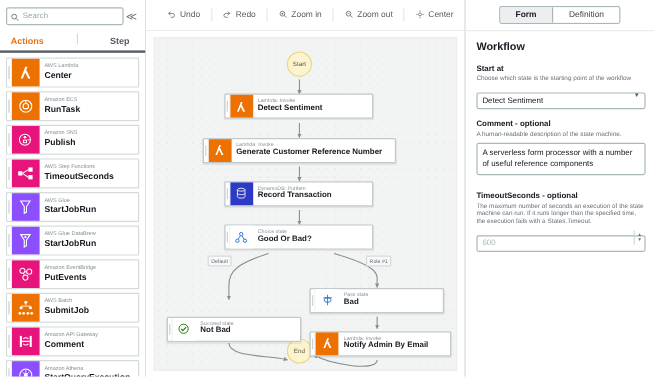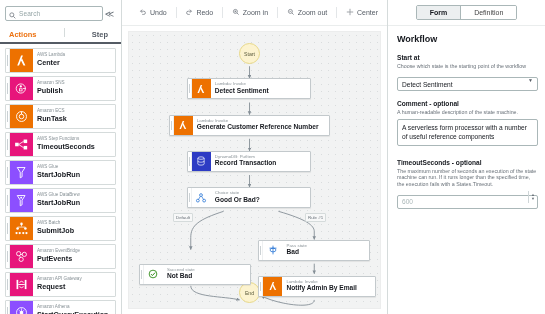--- a/index.html
+++ b/index.html
@@ -162,47 +162,47 @@
           </div>
           <div class="meta">
             <div class="svc">AWS Lambda</div>
             <div class="op">Center</div>
           </div>
         </div>
         <div class="action-card">
           <div class="grip">
             <i></i>
           </div>
+          <div class="ic" style="background:#ed7100">
+            <svg width="17" height="17" viewBox="0 0 24 24">
+              <circle cx="12" cy="12" r="7" fill="none" stroke="#fff" stroke-width="1.3"></circle>
+              <circle cx="12" cy="12" r="3.2" fill="none" stroke="#fff" stroke-width="1.3"></circle>
+              <line x1="12" y1="5" x2="12" y2="8.8" stroke="#fff" stroke-width="1.3"></line>
+            </svg>
+          </div>
+          <div class="meta">
+            <div class="svc">Amazon ECS</div>
+            <div class="op">RunTask</div>
+          </div>
+        </div>
+        <div class="action-card">
+          <div class="grip">
+            <i></i>
+          </div>
           <div class="ic" style="background:#e7157b">
             <svg width="17" height="17" viewBox="0 0 24 24">
               <circle cx="11" cy="12" r="6.5" fill="none" stroke="#fff" stroke-width="1.2"></circle>
               <circle cx="11" cy="9" r="1.6" fill="#fff"></circle>
               <rect x="9.2" y="12.4" width="3.6" height="3" fill="none" stroke="#fff" stroke-width="1.1"></rect>
               <line x1="14" y1="12" x2="18" y2="12" stroke="#fff" stroke-width="1.1"></line>
             </svg>
           </div>
           <div class="meta">
             <div class="svc">Amazon SNS</div>
             <div class="op">Publish</div>
-          </div>
-        </div>
-        <div class="action-card">
-          <div class="grip">
-            <i></i>
-          </div>
-          <div class="ic" style="background:#ed7100">
-            <svg width="17" height="17" viewBox="0 0 24 24">
-              <circle cx="12" cy="12" r="7" fill="none" stroke="#fff" stroke-width="1.3"></circle>
-              <circle cx="12" cy="12" r="3.2" fill="none" stroke="#fff" stroke-width="1.3"></circle>
-              <line x1="12" y1="5" x2="12" y2="8.8" stroke="#fff" stroke-width="1.3"></line>
-            </svg>
-          </div>
-          <div class="meta">
-            <div class="svc">Amazon ECS</div>
-            <div class="op">RunTask</div>
           </div>
         </div>
         <div class="action-card">
           <div class="grip">
             <i></i>
           </div>
           <div class="ic" style="background:#e7157b">
             <svg width="17" height="17" viewBox="0 0 24 24">
               <rect x="3" y="9.5" width="5" height="5" fill="#fff"></rect>
               <rect x="15" y="5" width="5" height="5" fill="#fff"></rect>
@@ -236,20 +236,38 @@
           </div>
           <div class="ic" style="background:#8c4fff">
             <svg width="17" height="17" viewBox="0 0 24 24">
               <path d="M6 5 L17 5 L12.8 11.5 L12.8 18 L10.2 19.5 L10.2 11.5 Z" fill="none" stroke="#fff" stroke-width="1.3"></path>
               <circle cx="11.5" cy="8" r="1.3" fill="#fff"></circle>
             </svg>
           </div>
           <div class="meta">
             <div class="svc">AWS Glue DataBrew</div>
             <div class="op">StartJobRun</div>
+          </div>
+        </div>
+        <div class="action-card">
+          <div class="grip">
+            <i></i>
+          </div>
+          <div class="ic" style="background:#e7157b">
+            <svg width="17" height="17" viewBox="0 0 24 24">
+              <circle cx="8" cy="8" r="3" fill="none" stroke="#fff" stroke-width="1.2"></circle>
+              <circle cx="16" cy="9" r="3" fill="none" stroke="#fff" stroke-width="1.2"></circle>
+              <circle cx="11.5" cy="16" r="3" fill="none" stroke="#fff" stroke-width="1.2"></circle>
+              <line x1="10.4" y1="9" x2="13.4" y2="9.4" stroke="#fff" stroke-width="1.1"></line>
+              <line x1="9" y1="10.6" x2="10.6" y2="13.4" stroke="#fff" stroke-width="1.1"></line>
+            </svg>
+          </div>
+          <div class="meta">
+            <div class="svc">Amazon EventBridge</div>
+            <div class="op">PutEvents</div>
           </div>
         </div>
         <div class="action-card">
           <div class="grip">
             <i></i>
           </div>
           <div class="ic" style="background:#ed7100">
             <svg width="17" height="17" viewBox="0 0 24 24">
               <circle cx="12" cy="5.5" r="1.8" fill="#fff"></circle>
               <circle cx="6.5" cy="12" r="1.8" fill="#fff"></circle>
@@ -266,48 +284,30 @@
             <div class="svc">AWS Batch</div>
             <div class="op">SubmitJob</div>
           </div>
         </div>
         <div class="action-card">
           <div class="grip">
             <i></i>
           </div>
           <div class="ic" style="background:#e7157b">
             <svg width="17" height="17" viewBox="0 0 24 24">
-              <circle cx="8" cy="8" r="3" fill="none" stroke="#fff" stroke-width="1.2"></circle>
-              <circle cx="16" cy="9" r="3" fill="none" stroke="#fff" stroke-width="1.2"></circle>
-              <circle cx="11.5" cy="16" r="3" fill="none" stroke="#fff" stroke-width="1.2"></circle>
-              <line x1="10.4" y1="9" x2="13.4" y2="9.4" stroke="#fff" stroke-width="1.1"></line>
-              <line x1="9" y1="10.6" x2="10.6" y2="13.4" stroke="#fff" stroke-width="1.1"></line>
-            </svg>
-          </div>
-          <div class="meta">
-            <div class="svc">Amazon EventBridge</div>
-            <div class="op">PutEvents</div>
-          </div>
-        </div>
-        <div class="action-card">
-          <div class="grip">
-            <i></i>
-          </div>
-          <div class="ic" style="background:#e7157b">
-            <svg width="17" height="17" viewBox="0 0 24 24">
               <rect x="5" y="5.5" width="2.4" height="13" fill="#fff"></rect>
               <rect x="16.6" y="5.5" width="2.4" height="13" fill="#fff"></rect>
               <path d="M9 9 A4 3.5 0 0 1 15 9" fill="none" stroke="#fff" stroke-width="1.3"></path>
               <path d="M9 15 A4 3.5 0 0 0 15 15" fill="none" stroke="#fff" stroke-width="1.3"></path>
               <line x1="7.4" y1="12" x2="16.6" y2="12" stroke="#fff" stroke-width="1.3"></line>
             </svg>
           </div>
           <div class="meta">
             <div class="svc">Amazon API Gateway</div>
-            <div class="op">Request</div>
+            <div class="op">Comment</div>
           </div>
         </div>
         <div class="action-card">
           <div class="grip">
             <i></i>
           </div>
           <div class="ic" style="background:#8c4fff">
             <svg width="17" height="17" viewBox="0 0 24 24">
               <circle cx="12" cy="12" r="7" fill="none" stroke="#fff" stroke-width="1.2"></circle>
               <path d="M12 6 L12 18 M8 8.5 L16 15.5 M16 8.5 L8 15.5" stroke="#fff" stroke-width="0.9"></path>

